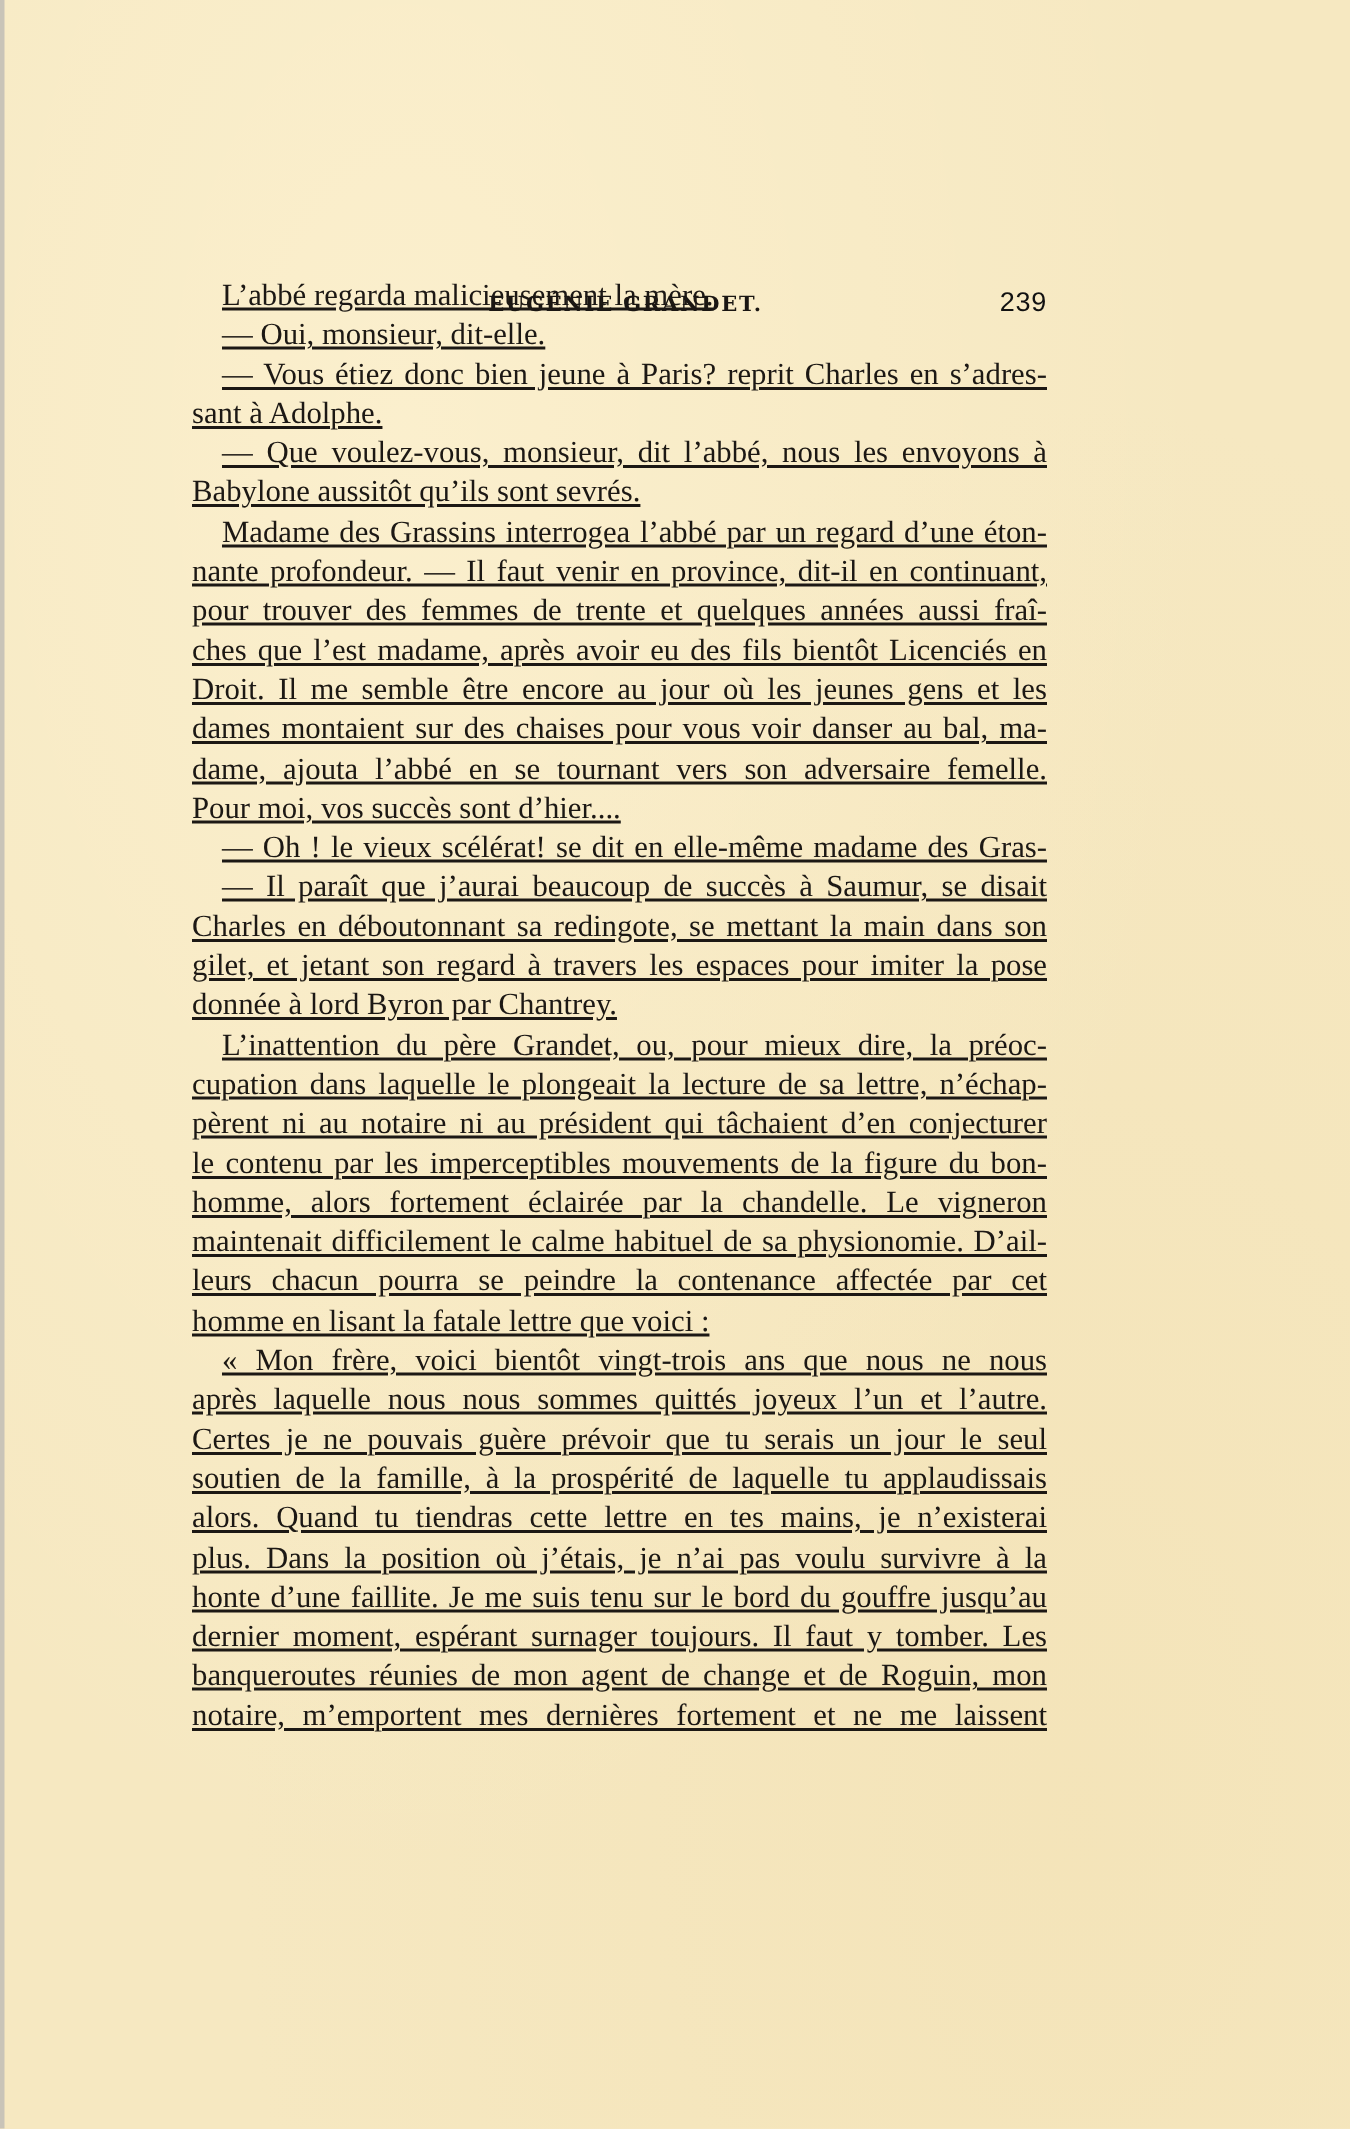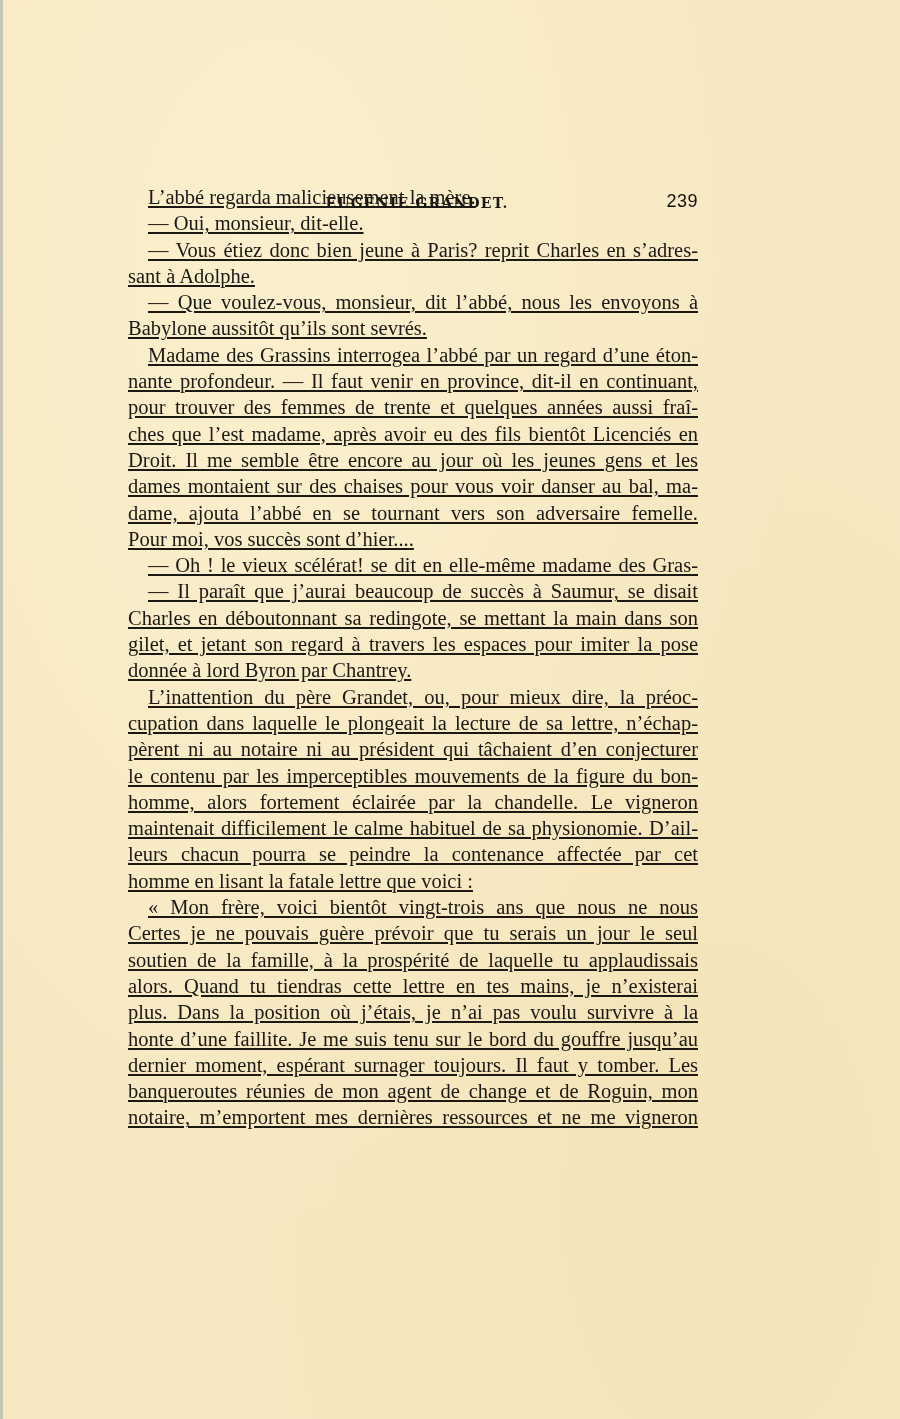--- a/index.html
+++ b/index.html
@@ -133,23 +133,24 @@
         <span class="line">cupation dans laquelle le plongeait la lecture de sa lettre, n’échap-</span>
         <span class="line">pèrent ni au notaire ni au président qui tâchaient d’en conjecturer</span>
         <span class="line">le contenu par les imperceptibles mouvements de la figure du bon-</span>
         <span class="line">homme, alors fortement éclairée par la chandelle. Le vigneron</span>
         <span class="line">maintenait difficilement le calme habituel de sa physionomie. D’ail-</span>
         <span class="line">leurs chacun pourra se peindre la contenance affectée par cet</span>
         <span class="line last">homme en lisant la fatale lettre que voici :</span>
       </div>
       <div>
         <span class="line indent">« Mon frère, voici bientôt vingt-trois ans que nous ne nous</span>
+        <span class="line">après laquelle nous nous sommes quittés joyeux l’un et l’autre.</span>
         <span class="line">Certes je ne pouvais guère prévoir que tu serais un jour le seul</span>
         <span class="line">soutien de la famille, à la prospérité de laquelle tu applaudissais</span>
         <span class="line">alors. Quand tu tiendras cette lettre en tes mains, je n’existerai</span>
         <span class="line">plus. Dans la position où j’étais, je n’ai pas voulu survivre à la</span>
         <span class="line">honte d’une faillite. Je me suis tenu sur le bord du gouffre jusqu’au</span>
         <span class="line">dernier moment, espérant surnager toujours. Il faut y tomber. Les</span>
         <span class="line">banqueroutes réunies de mon agent de change et de Roguin, mon</span>
-        <span class="line">notaire, m’emportent mes dernières ressources et ne me vigneron</span>
+        <span class="line">notaire, m’emportent mes dernières fortement et ne me laissent</span>
       </div>
     </div>
 </div>
 
 </body></html>

